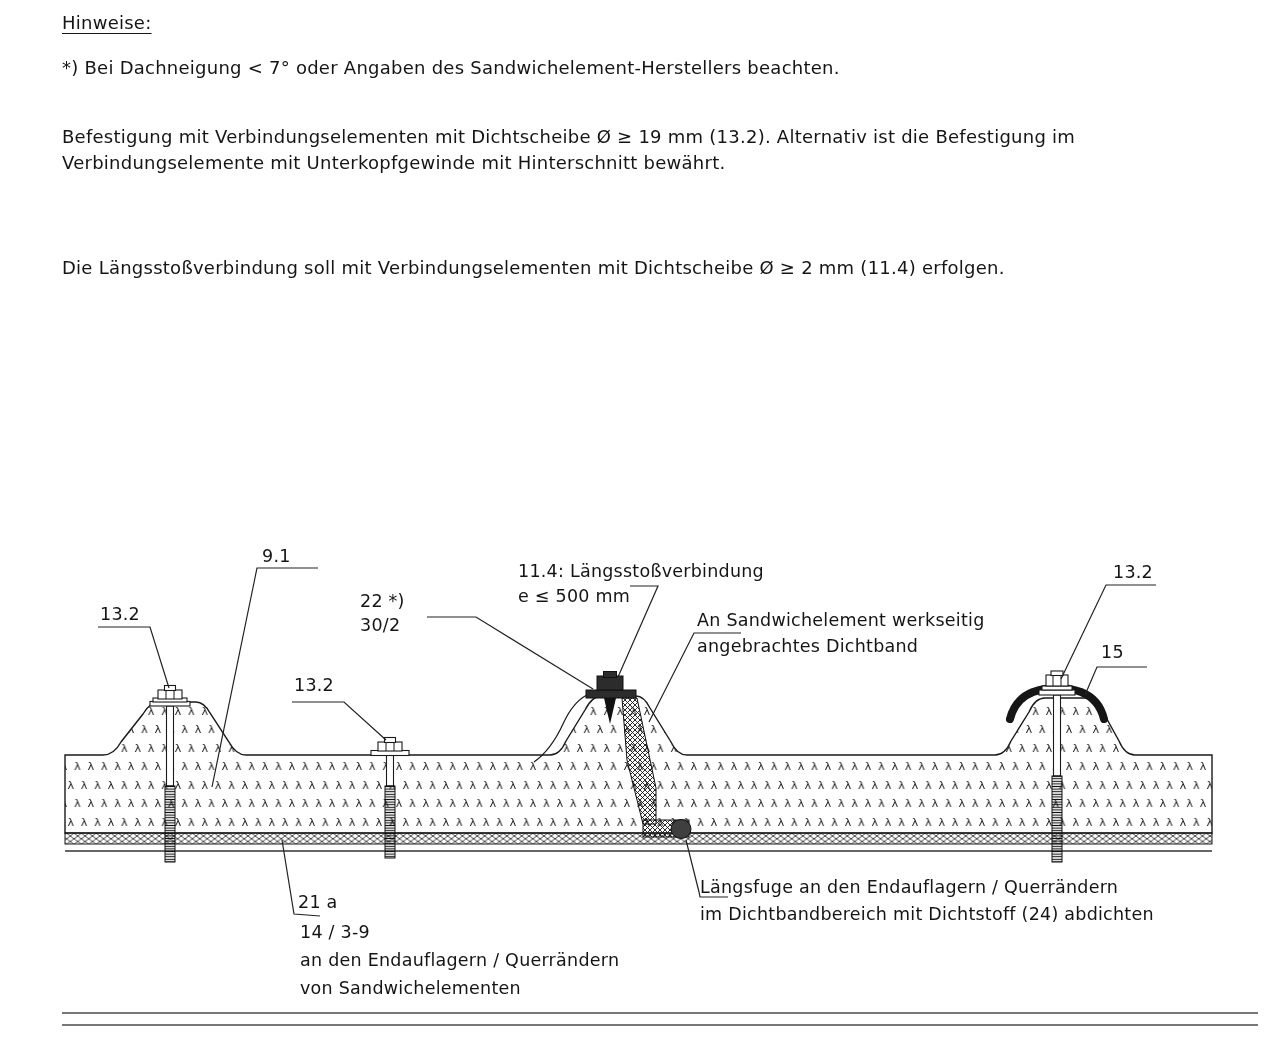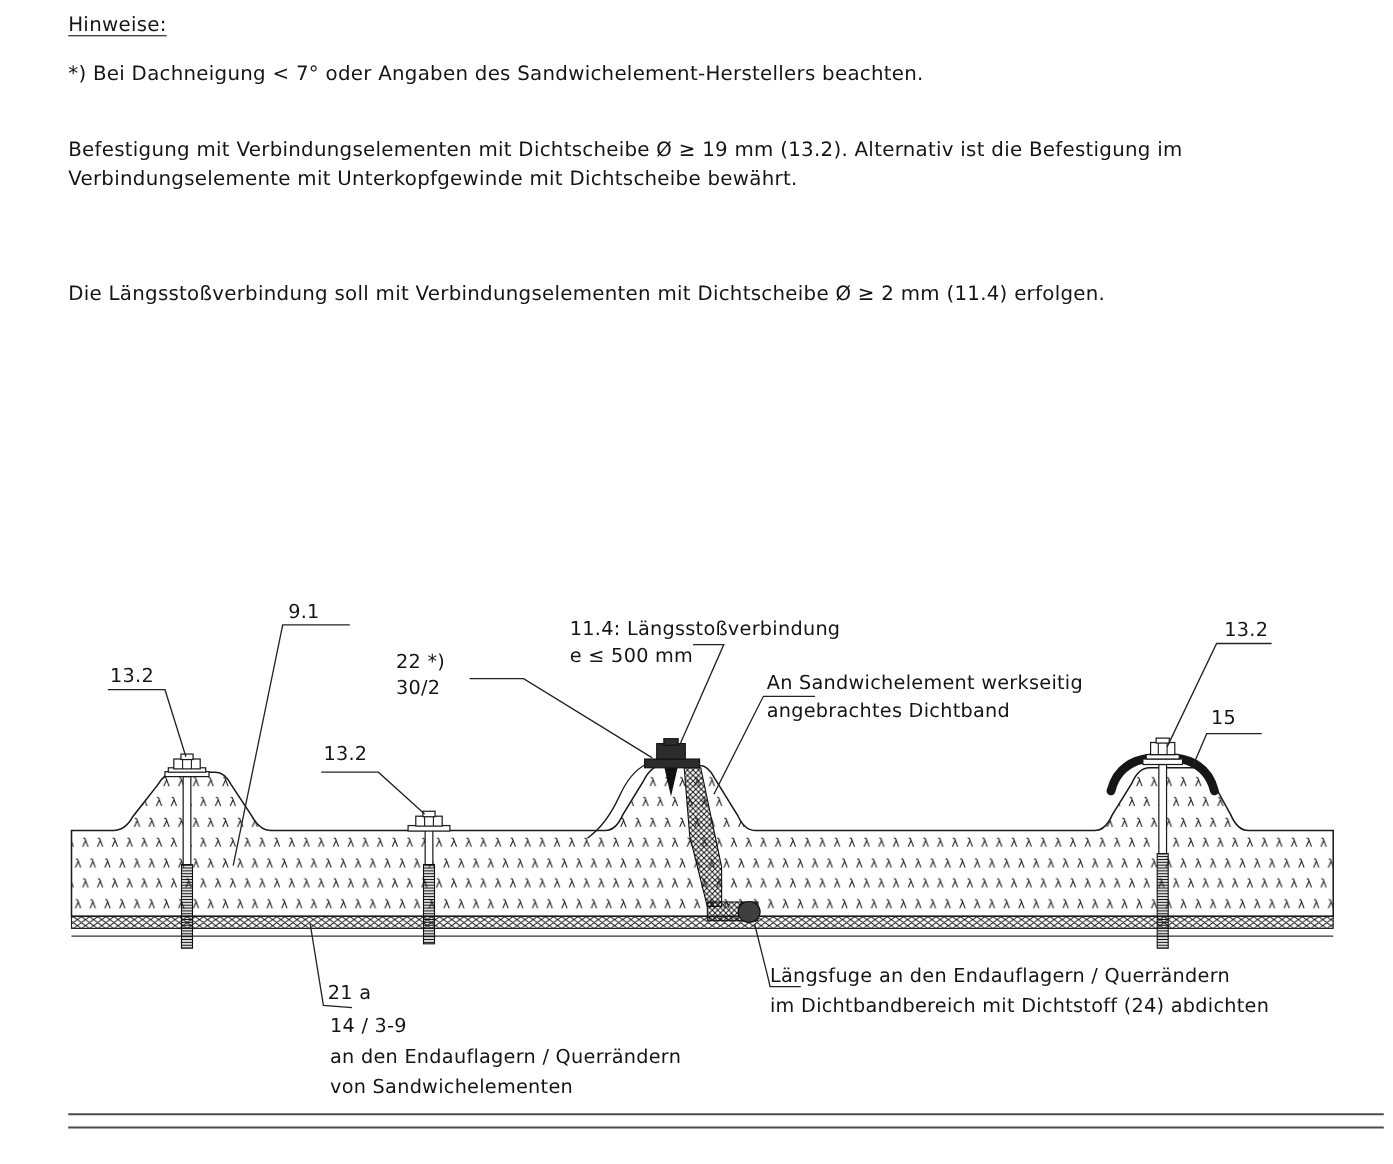--- a/index.html
+++ b/index.html
@@ -19,21 +19,21 @@
 <body>
 
 <div id="page">
 
   <div class="txt heading" style="left:62px;top:12px;">Hinweise:</div>
 
   <div class="txt" style="left:62px;top:57px;text-align:center;">*) Bei Dachneigung &lt; 7° oder Angaben des Sandwichelement-Herstellers beachten.</div>
 
   <div class="txt para-lines" style="left:62px;top:99px;margin-top:25px;">
     <div>Befestigung mit Verbindungselementen mit Dichtscheibe Ø ≥ 19 mm (13.2). Alternativ ist die Befestigung im</div>
-    <div>Verbindungselemente mit Unterkopfgewinde mit Dichtscheibe bewährt.</div>
+    <div>Verbindungselemente mit Unterkopfgewinde mit Hinterschnitt bewährt.</div>
   </div>
 
   <div class="txt" style="left:62px;top:257px;">Die Längsstoßverbindung soll mit Verbindungselementen mit Dichtscheibe Ø ≥ 2 mm (11.4) erfolgen.</div>
 
   <svg width="1266" height="528" viewBox="0 530 1266 528" style="top:530px">
     <defs>
 
       <pattern id="lam" width="13.4" height="37" patternUnits="userSpaceOnUse">
         <text x="0.6" y="11.5" style="font-size:11px;letter-spacing:0;fill:#161616">λ</text>
         <text x="7.3" y="30" style="font-size:11px;letter-spacing:0;fill:#161616">λ</text>

